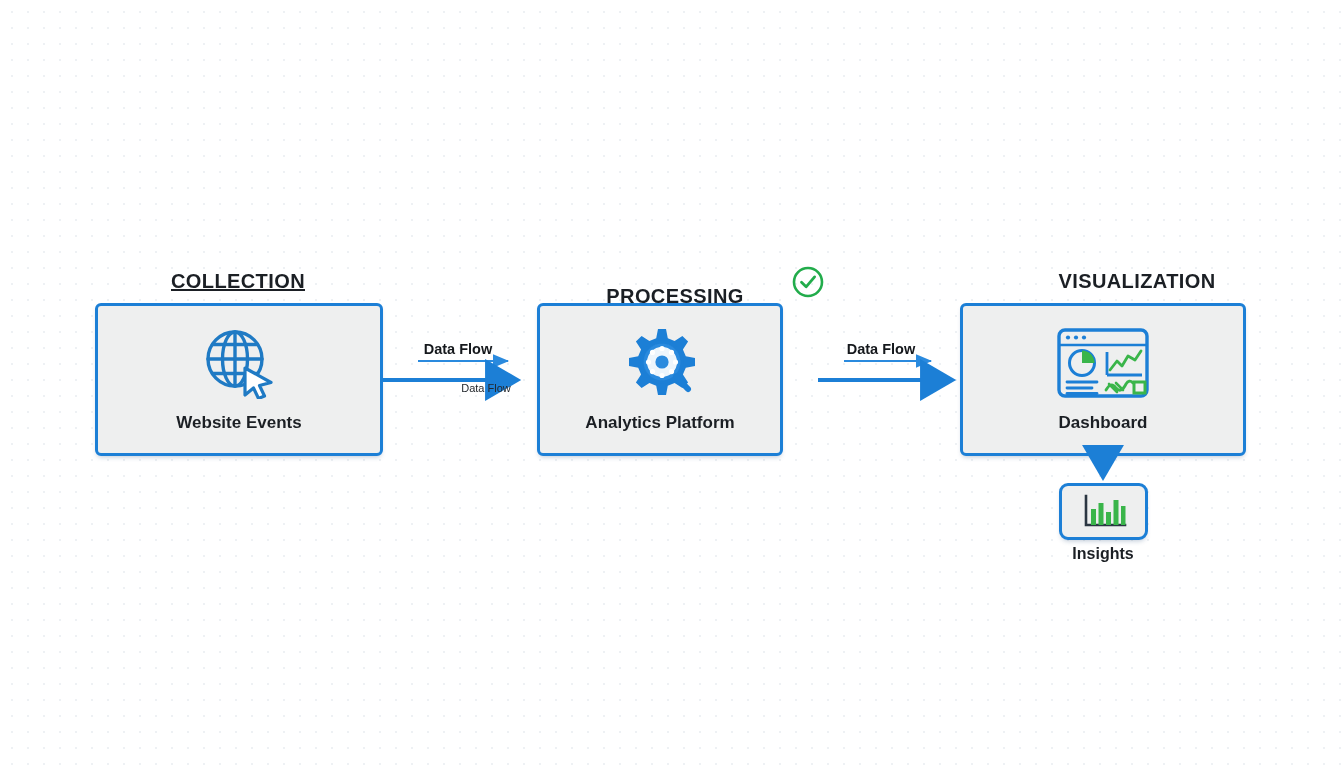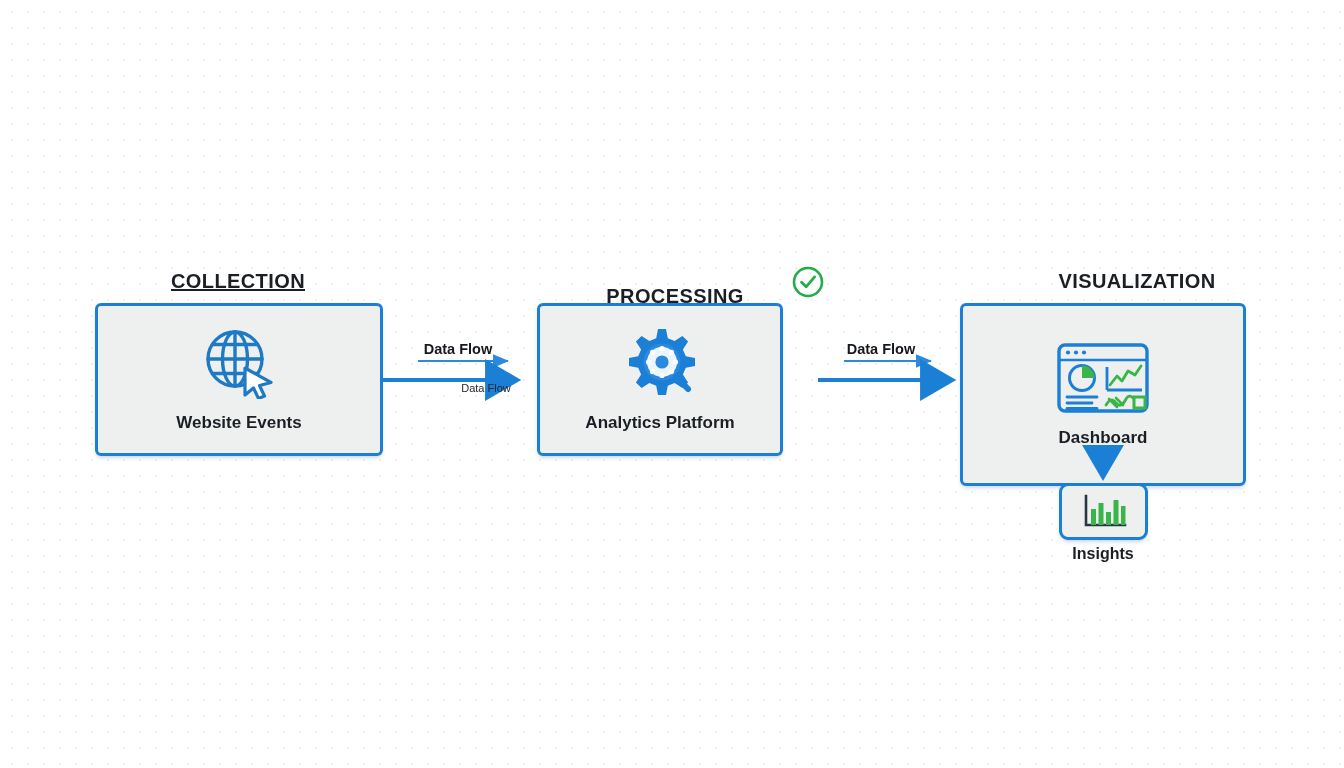--- a/index.html
+++ b/index.html
@@ -173,21 +173,21 @@
         </g>
         <circle cx="39" cy="35" r="6.6" fill="#2a8ade"></circle>
 
         <circle cx="39" cy="35" r="20" fill="none" stroke="#1c7fd6" stroke-width="3.4"></circle>
         <line x1="53" y1="49.5" x2="65" y2="62" stroke="#1c7fd6" stroke-width="6" stroke-linecap="round"></line>
       </svg>
     </div>
     <div class="node-label">Analytics Platform</div>
   </div>
 
-  <div class="node" style="left:960px; top:303px; width:286px; height:183px;">
+  <div class="node" style="left:960px; top:303px; width:286px; height:153px;">
     <div class="node-icon">
       <svg width="94" height="72" viewBox="0 0 94 72">
         <rect x="3" y="3" width="88" height="66" rx="6" fill="none" stroke="#1c7fd6" stroke-width="3.4"></rect>
         <line x1="3" y1="18" x2="91" y2="18" stroke="#1c7fd6" stroke-width="2.6"></line>
         <g fill="#1c7fd6">
           <circle cx="12" cy="10.5" r="2.1"></circle>
           <circle cx="20" cy="10.5" r="2.1"></circle>
           <circle cx="28" cy="10.5" r="2.1"></circle>
         </g>
 

